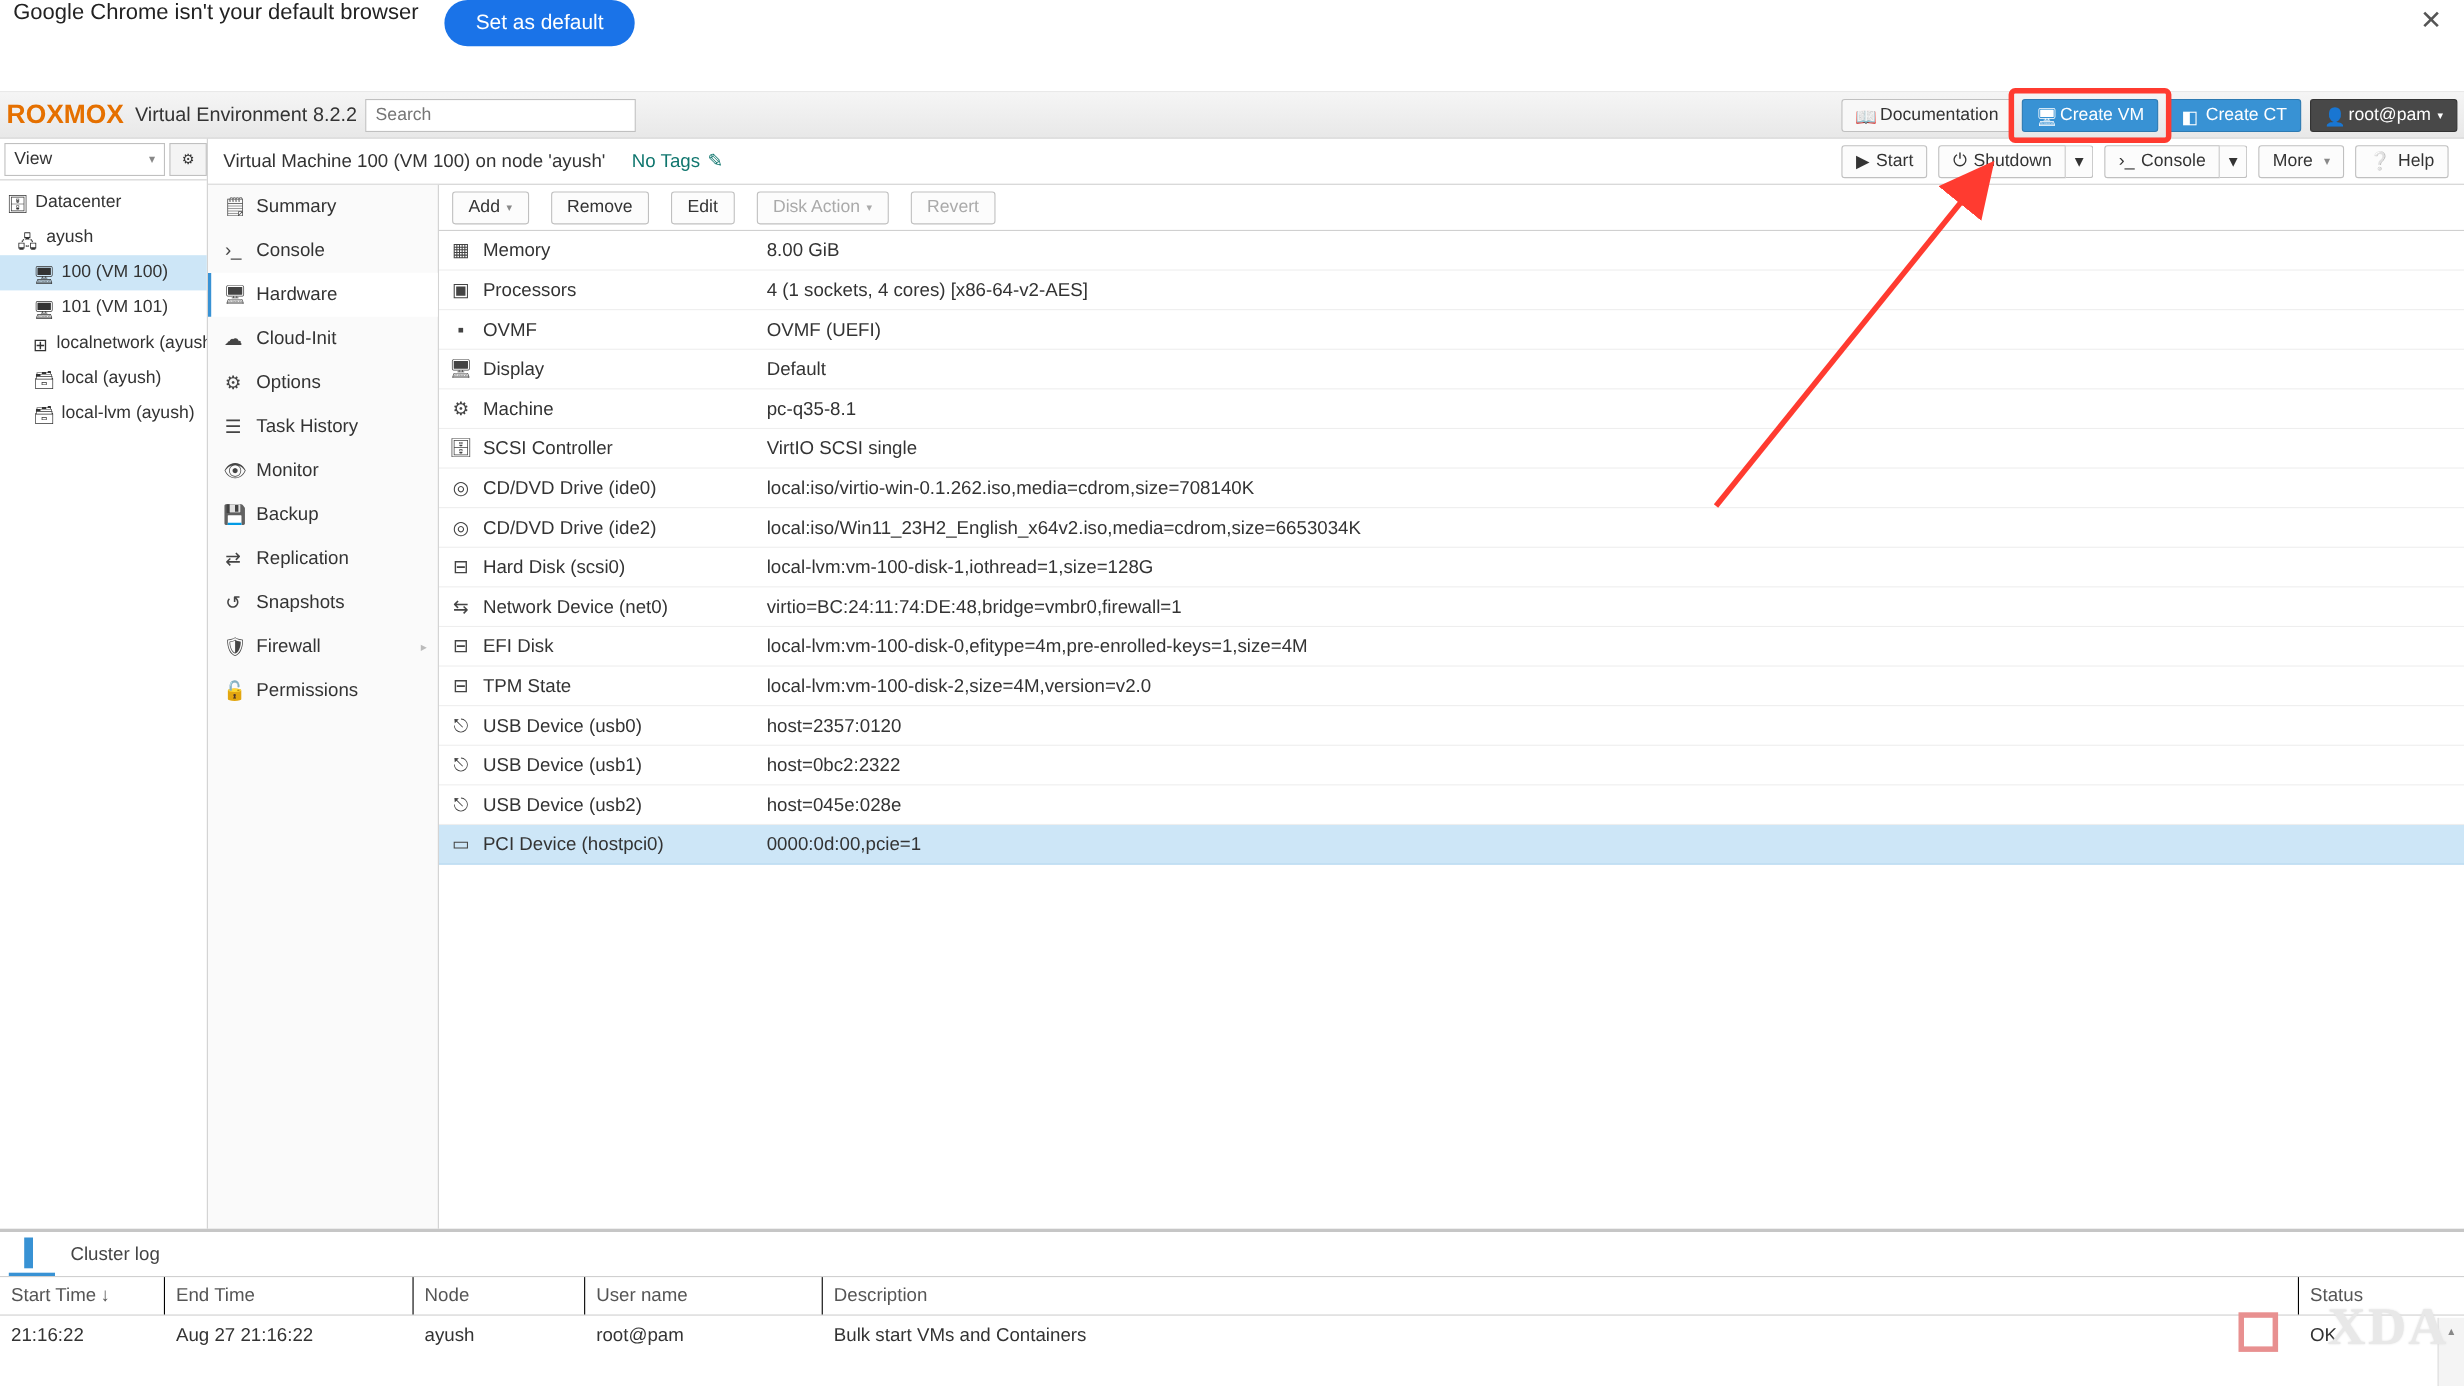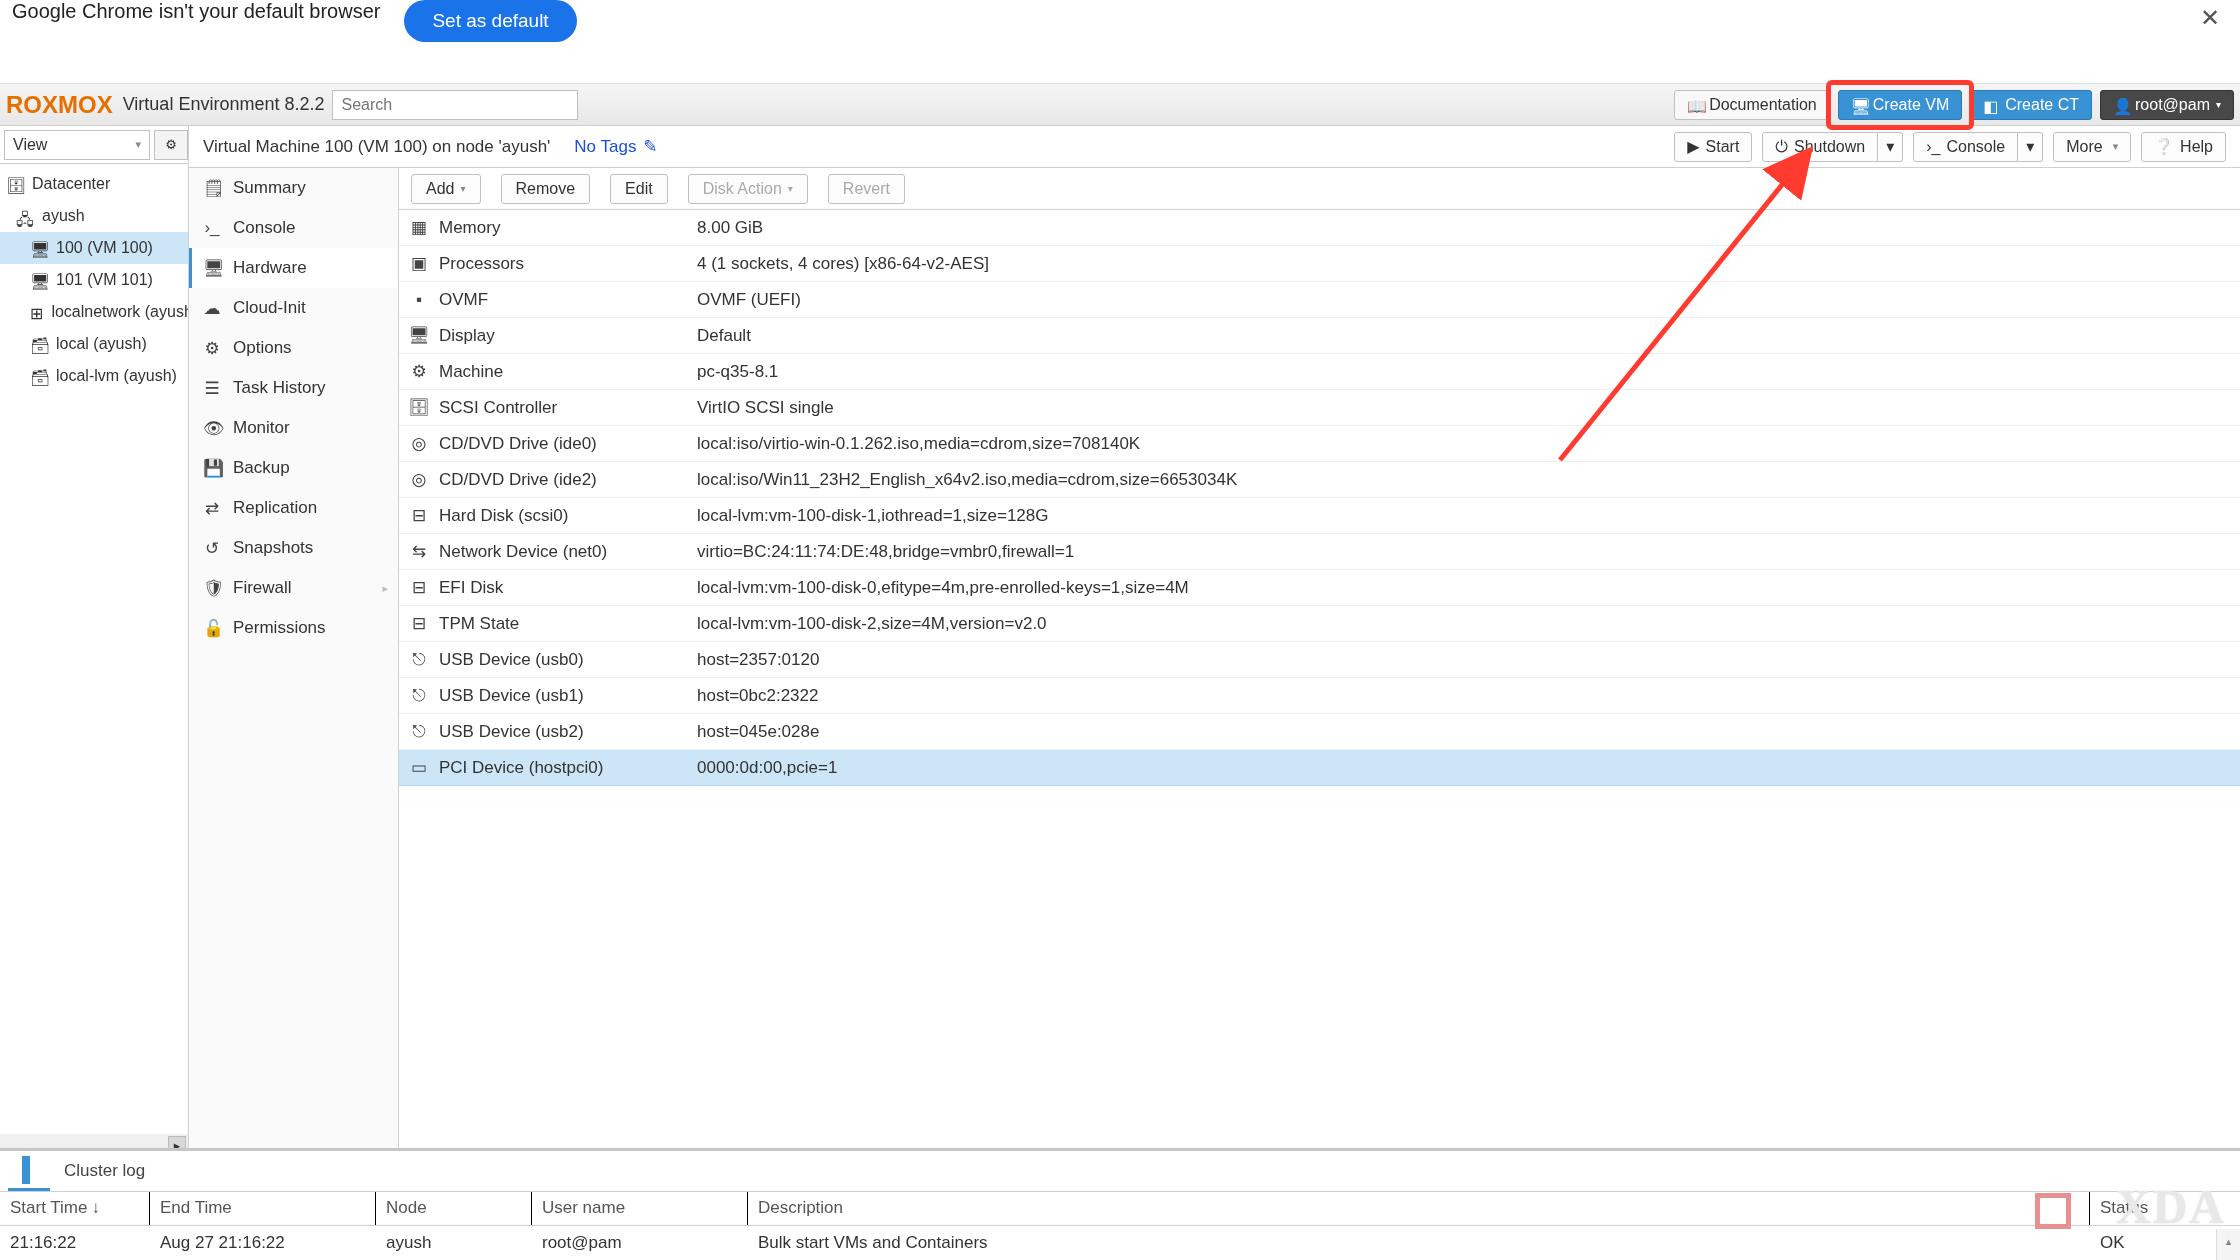--- a/index.html
+++ b/index.html
@@ -34,21 +34,21 @@
 .tree-item.l1 { padding-left: 16px; }
 .tree-item.l2 { padding-left: 30px; }
 .tree-item.sel { background:#cde6f7; }
 .t-icon { width:18px; height:16px; display:inline-block; }
 .tree-scroll-h { position:absolute; bottom:0; left:0; right:0; height:22px; background:#f0f0f0; display:flex; align-items:center;}
 .tree-scroll-h .thumb { margin-left:auto; width:18px; height:18px; background:#d8d8d8; border:1px solid #bbb; margin-right:2px; display:flex; align-items:center; justify-content:center;}
 
 
 .content-col { flex:1; display:flex; flex-direction:column; }
 .content-header { height:42px; border-bottom:1px solid #d0d0d0; display:flex; align-items:center; padding:0 14px; gap:10px; font-size:17px;}
-.content-header .notags { color:#1d4ed8; margin-left:14px;text-align:center; }
+.content-header .notags { color:#0f766e; margin-left:14px;text-align:center; }
 .content-header .notags .pencil { margin-left:2px; }
 .content-header .right-btns { margin-left:auto; display:flex; gap:10px; }
 .ch-btn { display:inline-flex; align-items:center; height:30px; padding:0 12px; border:1px solid #c0c0c0; background:#fcfcfc; border-radius:3px; font-size:16px; gap:6px; cursor:pointer;}
 .ch-btn .chev { font-size:11px; color:#888; margin-left:4px;}
 .ch-btn.split-chev { border-left:1px solid #c0c0c0; padding:0 8px;}
 
 .content-body { flex:1; display:flex; }
 .side-tabs { width:210px; border-right:1px solid #d0d0d0; background:#fafafa; }
 .side-tab { display:flex; align-items:center; height:40px; padding-left:14px; gap:12px; font-size:17px; cursor:pointer; border-bottom:0; color:#333;}
 .side-tab.sel { background:#fff; box-shadow: inset 3px 0 0 #3892d4; }
@@ -63,21 +63,21 @@
 .grid-rows { flex:1; overflow:auto; font-size:17px;}
 .gr-row { display:flex; align-items:center; height:36px; border-bottom:1px solid #eee; }
 .gr-row.sel { background:#cde6f7; border-bottom-color:#b6d7f0;}
 .gr-row .c-icon { width:40px; display:flex; justify-content:center; color:#444;}
 .gr-row .c-key { width: 258px; padding-left:0;}
 .gr-row .c-val { flex:1; }
 
 .arrow-annot { position:absolute; pointer-events:none; }
 
 
-.bottom { position:absolute; bottom:0; left:0; right:0; height:112px; border-top:3px solid #c6c6c6; background:#fff; display:flex; flex-direction:column;}
+.bottom { position:absolute; bottom:0; left:0; right:0; height:143px; border-top:3px solid #c6c6c6; background:#fff; display:flex; flex-direction:column;}
 .bottom-tabs { height:40px; display:flex; align-items:flex-end; padding-left:8px; gap:0;}
 .bt-tab { height:40px; display:flex; align-items:center; padding:0 14px; font-size:17px; color:#444; cursor:pointer;}
 .bt-tab.active { border-bottom:3px solid #3892d4; color:#222;}
 .bt-tab .sel-ind { width:8px; height:28px; background:#3892d4; margin-right:6px; }
 .bottom-grid-head { height:36px; border-top:1px solid #d0d0d0; border-bottom:1px solid #d0d0d0; display:flex; align-items:center; font-size:17px; color:#555;}
 .bottom-grid-row { height:36px; display:flex; align-items:center; font-size:17px;}
 .bc { padding:0 10px; border-right:1px solid #000000; height:100%; display:flex; align-items:center;}
 .bc.time { width:150px; }
 .bc.end { width:226px; }
 .bc.node { width:156px; }

